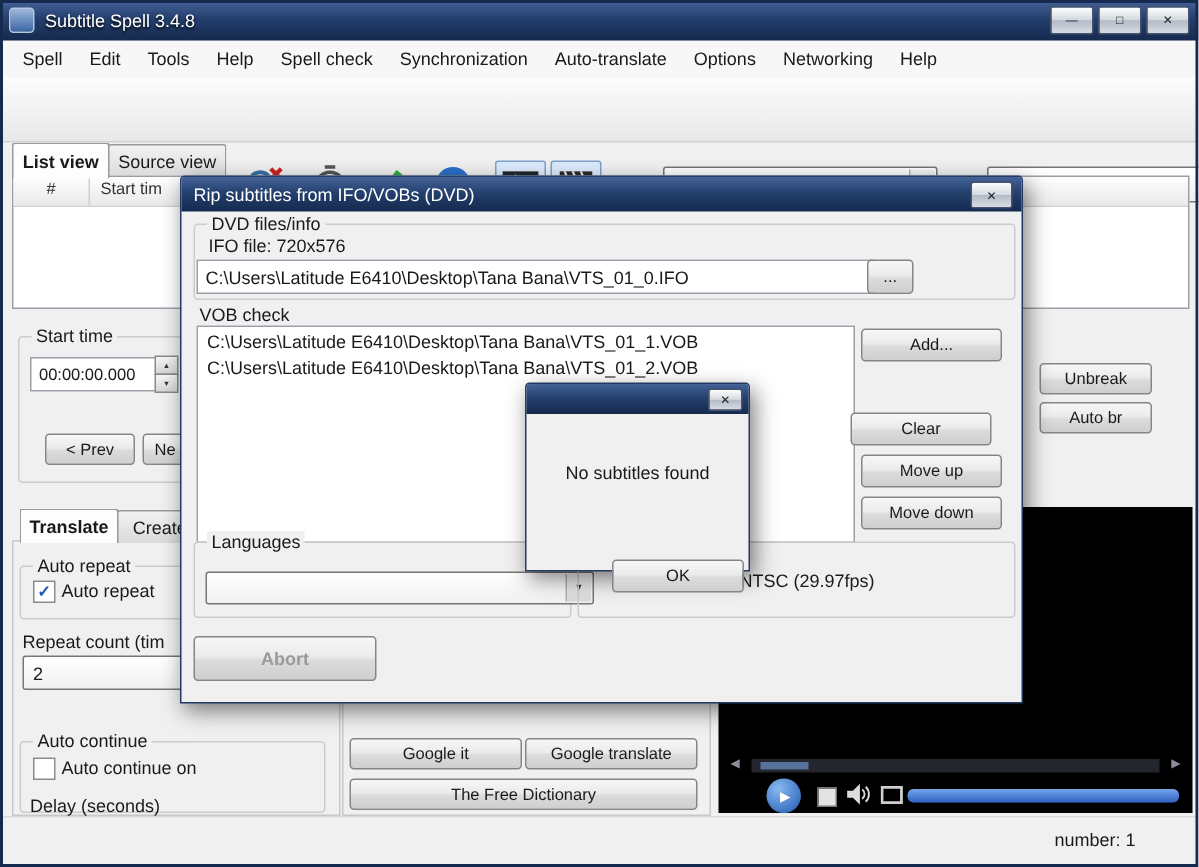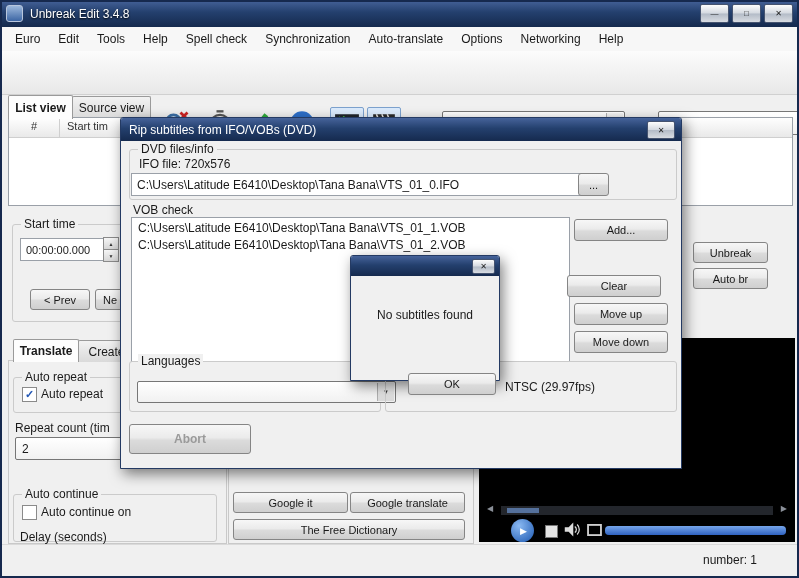--- a/index.html
+++ b/index.html
@@ -85,36 +85,36 @@
   .listbox .li{padding:0 6px;line-height:17px;white-space:nowrap;}
   .frame{position:absolute;inset:0;border:2px solid #16294e;pointer-events:none;z-index:40;}
 </style>
 </head>
 <body>
 
 <div class="abs" style="inset:0;">
 
   <div class="titlebar">
     <div class="app-icon"></div>
-    <span class="title-text">Unbreak Edit 3.4.8</span>
+    <span class="title-text">Subtitle Spell 3.4.8</span>
     <div class="caption-btns">
       <div class="cap-btn">
           <span>—</span>
         </div>
       <div class="cap-btn">
           <span>□</span>
         </div>
       <div class="cap-btn">
           <span>✕</span>
         </div>
     </div>
   </div>
 
   <div class="menubar">
-    <span class="menu-item">Euro</span>
+    <span class="menu-item">Spell</span>
     <span class="menu-item">Edit</span>
     <span class="menu-item">Tools</span>
     <span class="menu-item">Help</span>
     <span class="menu-item">Spell check</span>
     <span class="menu-item">Synchronization</span>
     <span class="menu-item">Auto-translate</span>
     <span class="menu-item">Options</span>
     <span class="menu-item">Networking</span>
     <span class="menu-item">Help</span>
   </div>
@@ -310,21 +310,21 @@
   <div class="btn" style="left:453px;top:213px;width:92px;height:20px;">Move down</div>
 
   <div class="groupbox" style="left:8px;top:243px;width:250px;height:49px;">
     <span class="gb-label">Languages</span>
   </div>
   <div class="combo" style="left:16px;top:263px;width:233px;height:20px;">
     <span></span>
     <span class="combo-arrow">▼</span>
   </div>
   <div class="groupbox" style="left:264px;top:243px;width:290px;height:49px;"></div>
-  <span class="lbl" style="left:384px;top:262px;">NTSC (29.97fps)</span>
+  <span class="lbl" style="left:372px;top:262px;">NTSC (29.97fps)</span>
 
   <div class="btn" style="left:8px;top:306px;width:120px;height:28px;font-size:12px;font-weight:bold;color:#9a9a9a;">Abort</div>
 </div>
 
 <div class="dialog" style="left:350px;top:255px;width:148px;height:124px;z-index:200;">
   <div class="dlg-titlebar" style="height:20px;"></div>
   <div class="dlg-close" style="width:21px;height:13px;top:3px;right:4px;">
     <span>✕</span>
   </div>
   <div class="lbl" style="left:0;top:52px;width:148px;text-align:center;">No subtitles found</div>

